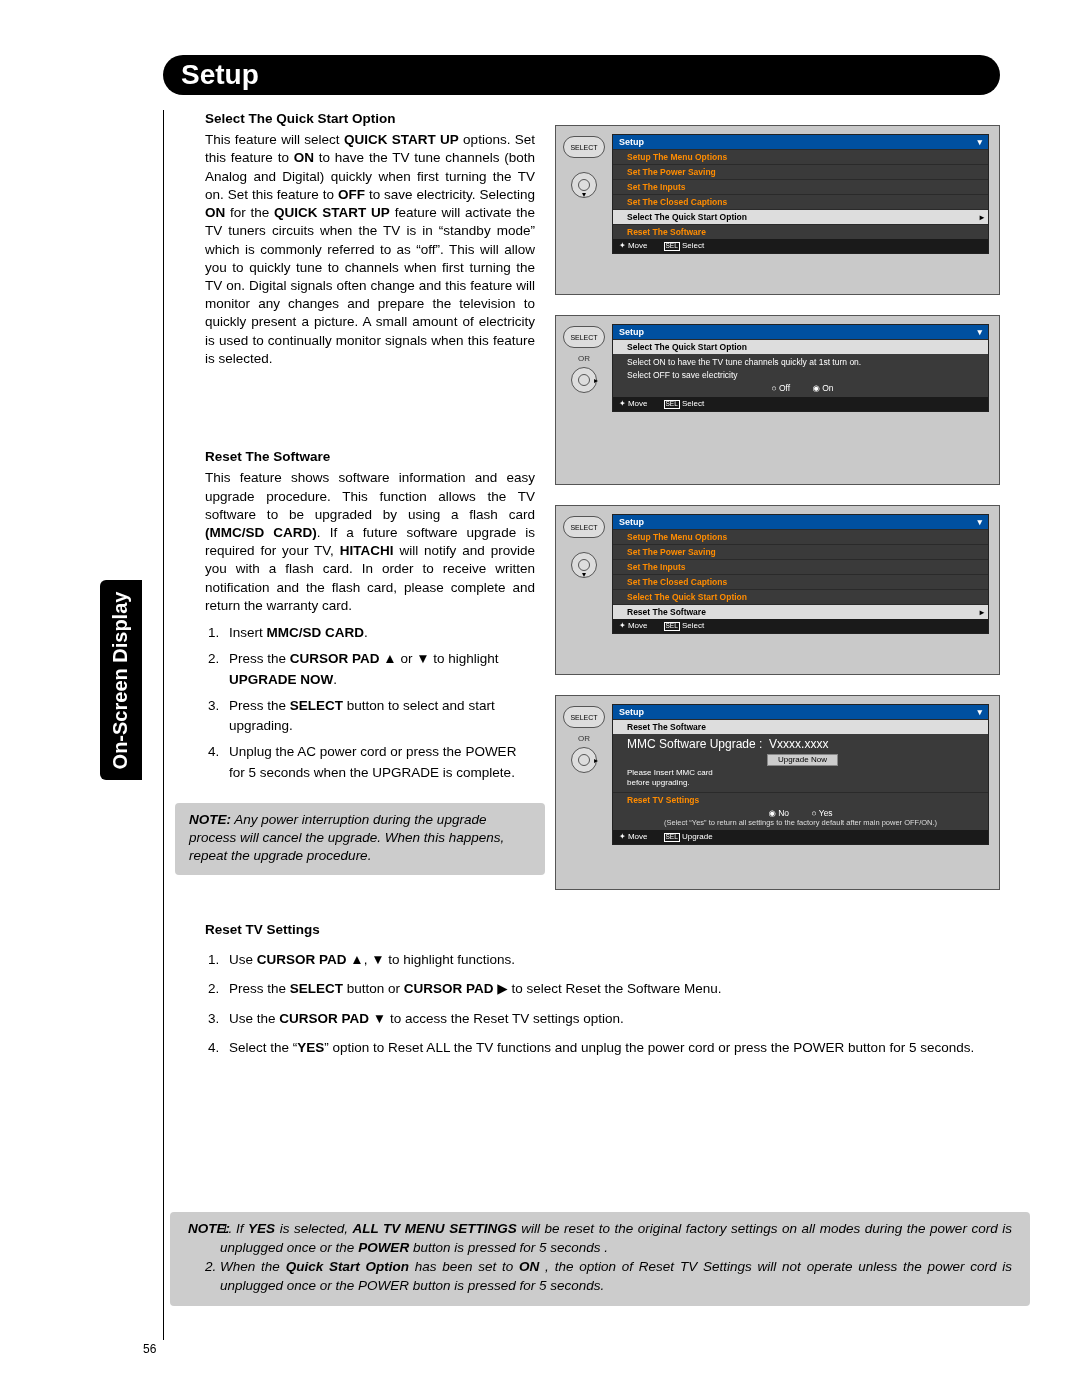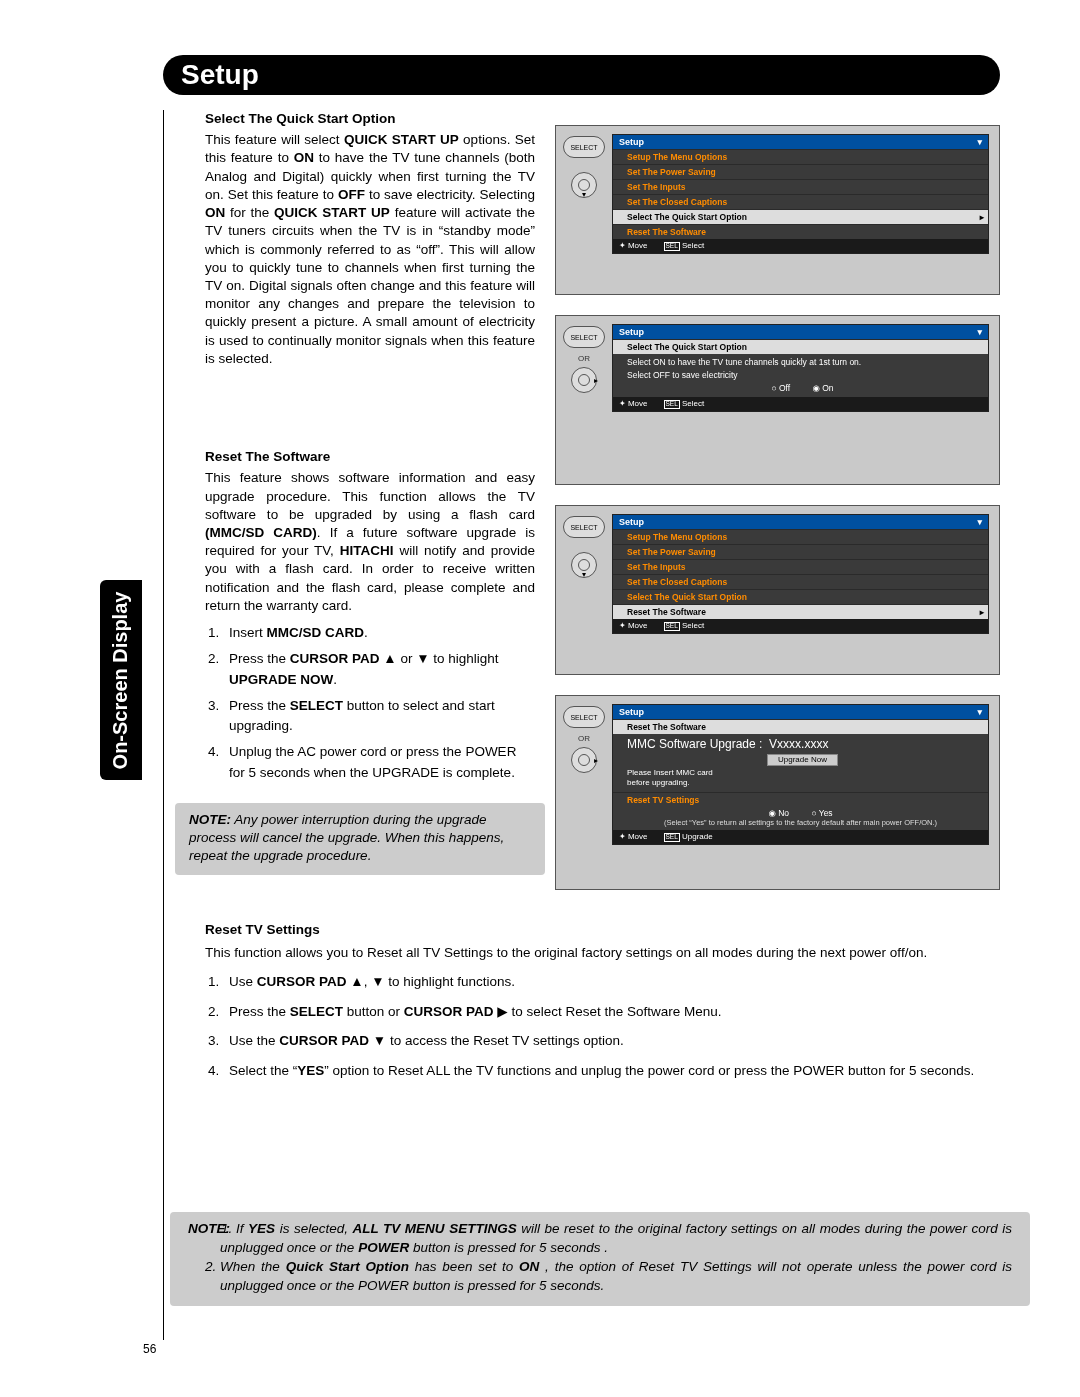--- a/index.html
+++ b/index.html
@@ -359,21 +359,20 @@
       <div class="menu-footer">
           <span>✦ <span>Move</span></span>
           <span><span class="sel-box">SEL</span> <span>Upgrade</span></span>
         </div>
     </div>
   </div>
 </div>
 
 <div class="full-width">
   <div class="sec-title">Reset TV Settings</div>
-  <div>This function allows you to Reset all TV Settings to the original factory settings on all modes during the next power off/on.</div>
   <ol>
     <li>Use <b>CURSOR PAD</b> ▲, ▼ to highlight functions.</li>
     <li>Press the <b>SELECT</b> button or <b>CURSOR PAD</b> ▶ to select Reset the Software Menu.</li>
     <li>Use the <b>CURSOR PAD</b> ▼ to access the Reset TV settings option.</li>
     <li>Select the “<b>YES</b>” option to Reset ALL the TV functions and unplug the power cord or press the POWER button for 5 seconds.</li>
   </ol>
 </div>
 
 <div class="note-wide">
   <span class="note-label">NOTE:</span>

